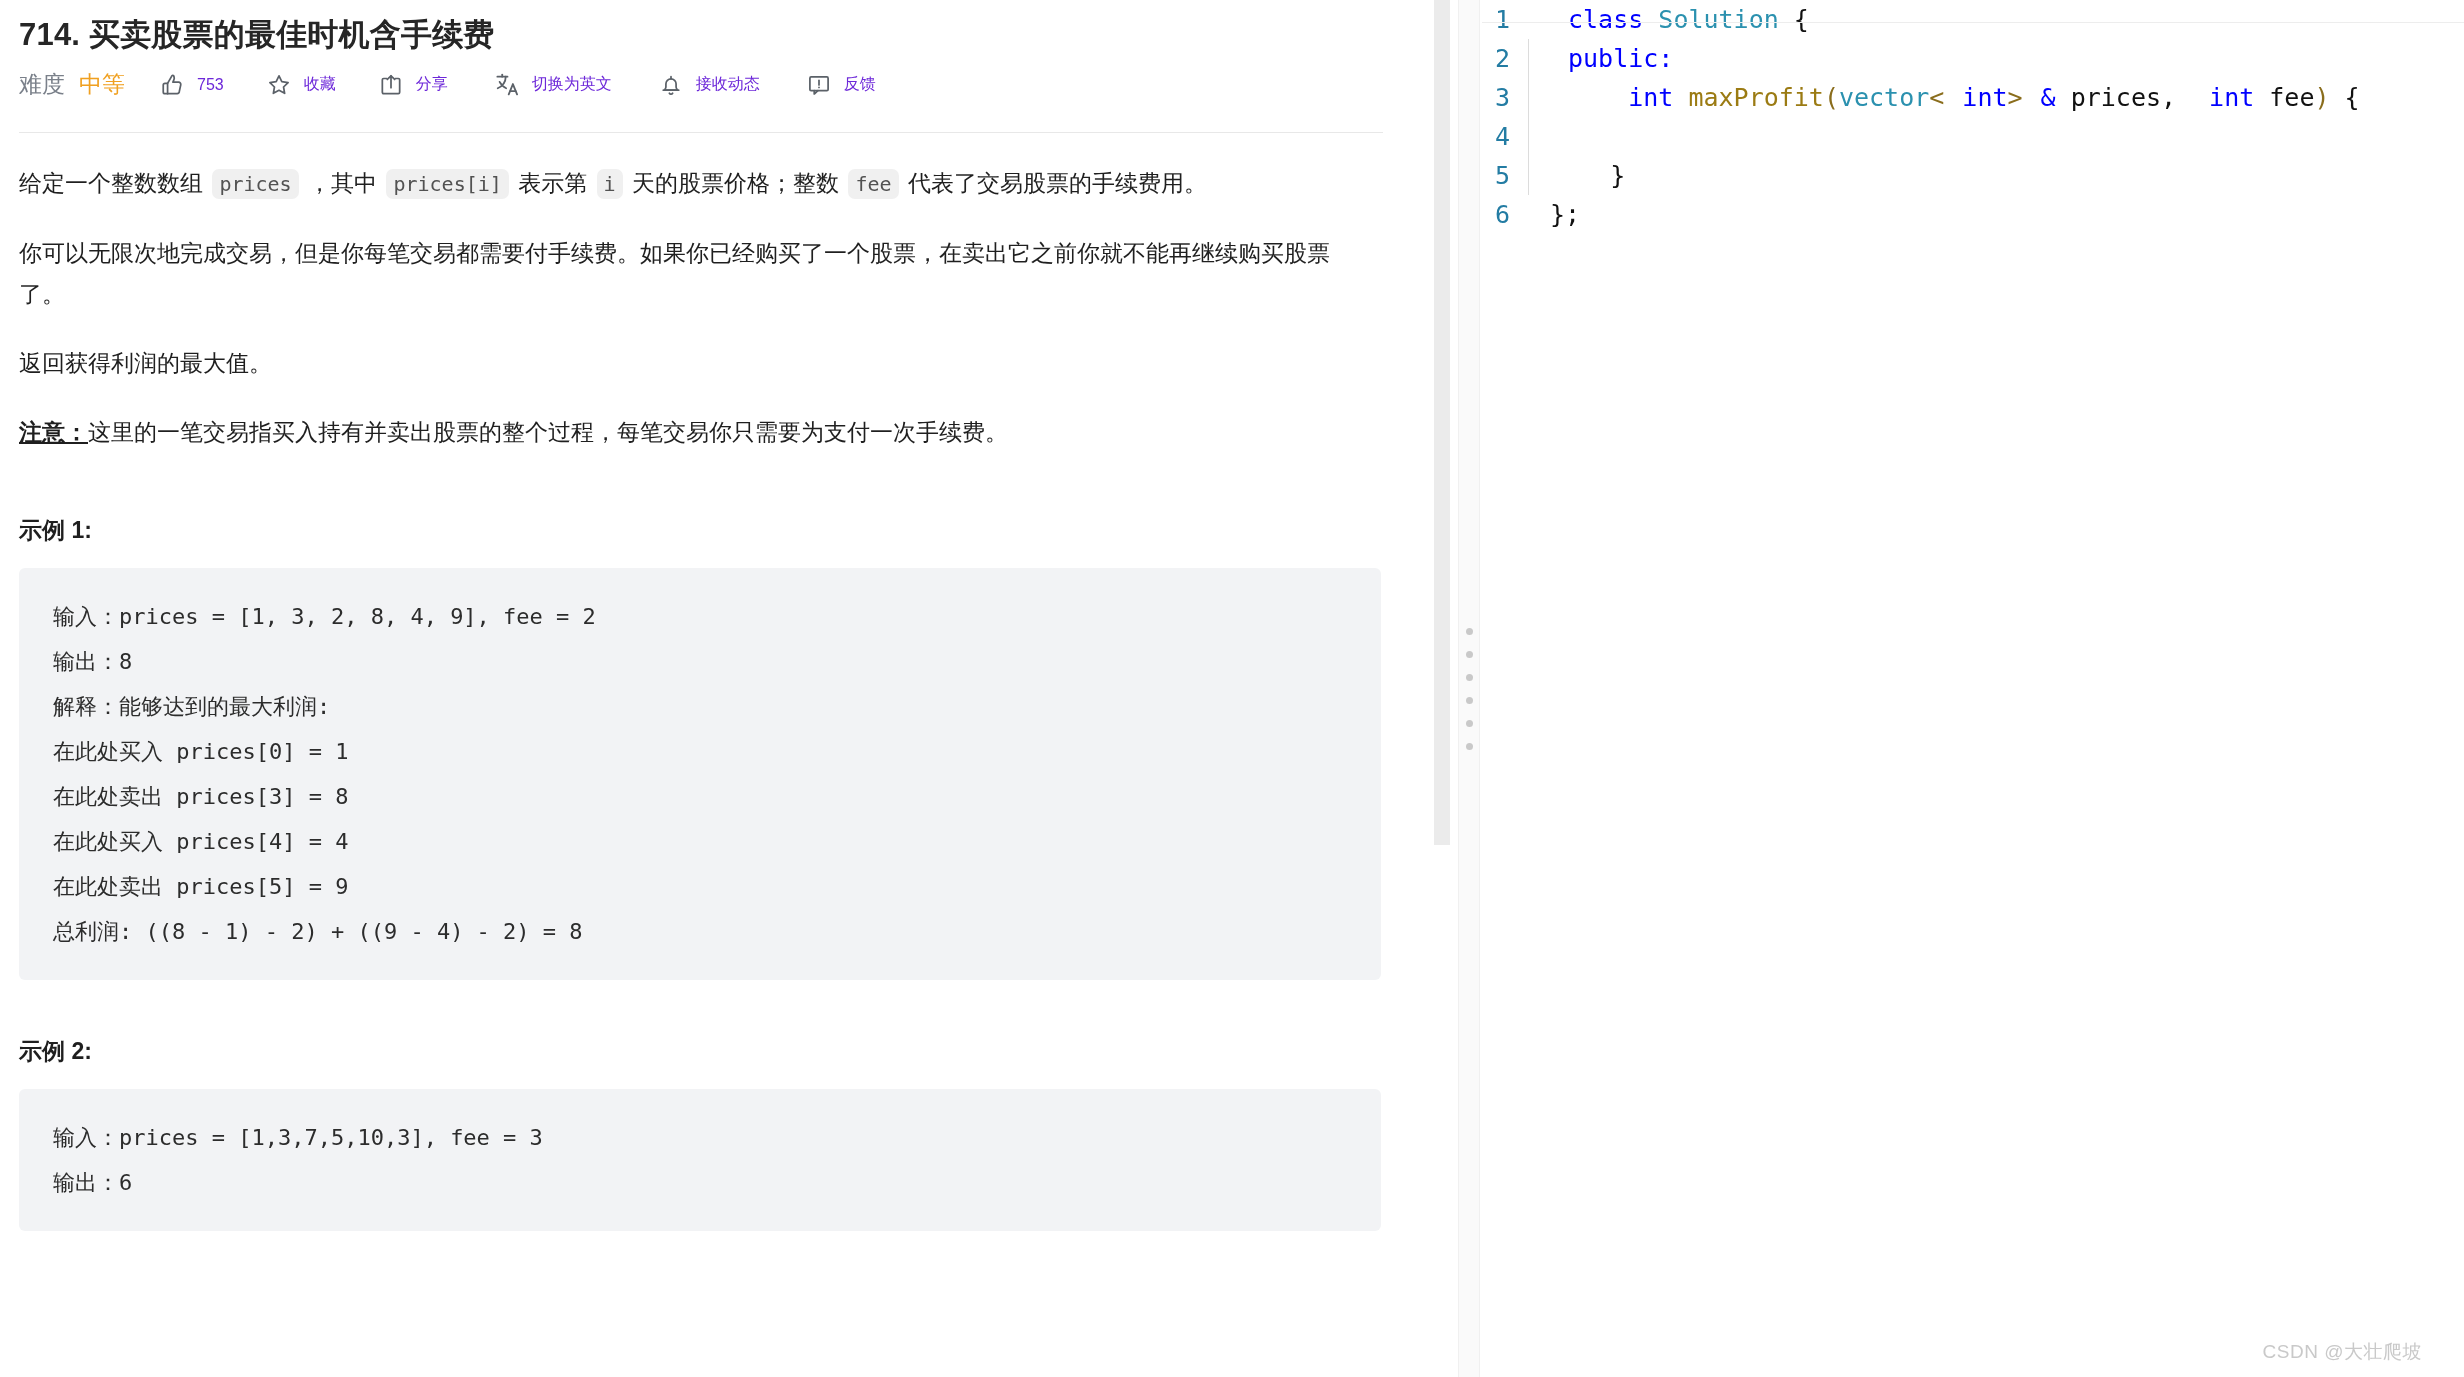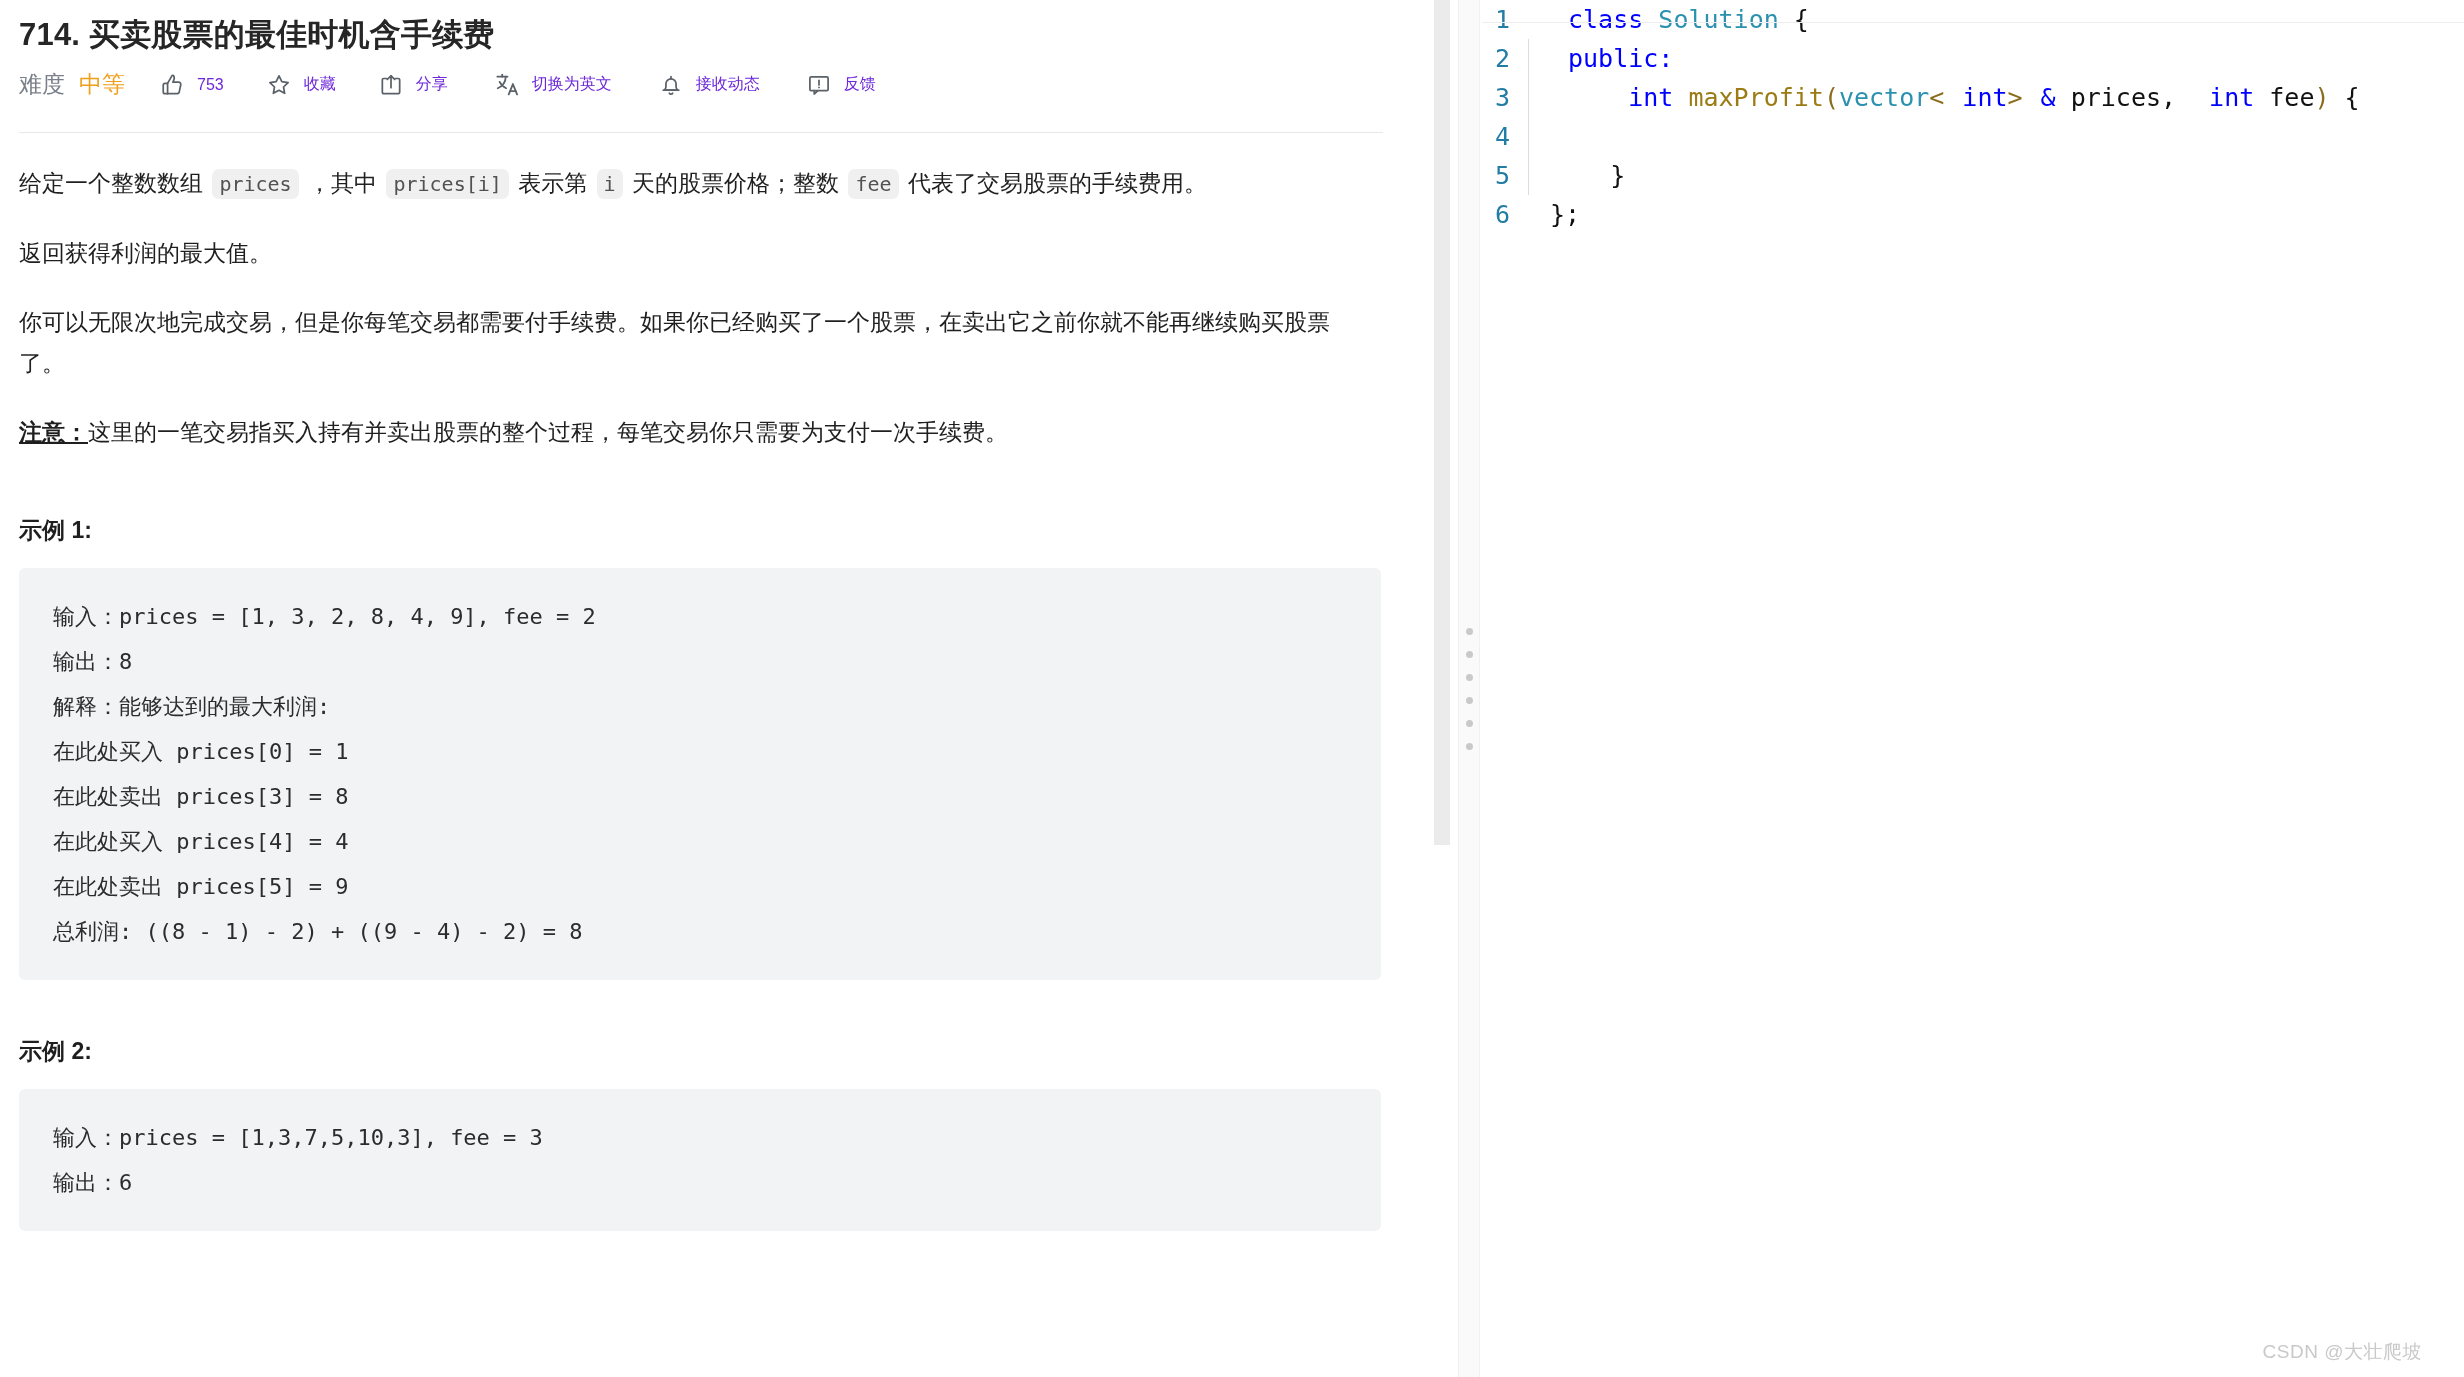--- a/index.html
+++ b/index.html
@@ -220,22 +220,22 @@
           </span>
           <span class="meta-txt">反馈</span>
         </span>
 
       </div>
 
       <div class="divider"></div>
 
       <div id="paragraphs">
           <div class="para"><span>给定一个整数数组 </span><code class="inline">prices</code><span> ，其中 </span><code class="inline">prices[i]</code><span> 表示第 </span><code class="inline">i</code><span> 天的股票价格；整数 </span><code class="inline">fee</code><span> 代表了交易股票的手续费用。</span></div>
+          <div class="para"><span>你可以无限次地完成交易，但是你每笔交易都需要付手续费。如果你已经购买了一个股票，在卖出它之前你就不能再继续购买股票了。</span></div>
           <div class="para"><span>返回获得利润的最大值。</span></div>
-          <div class="para"><span>你可以无限次地完成交易，但是你每笔交易都需要付手续费。如果你已经购买了一个股票，在卖出它之前你就不能再继续购买股票了。</span></div>
           <div class="para"><strong class="note-strong">注意：</strong><span>这里的一笔交易指买入持有并卖出股票的整个过程，每笔交易你只需要为支付一次手续费。</span></div>
         </div>
 
       <div id="examples">
           <div class="ex-head first">示例 1:</div>
           <pre class="codeblock">输入：prices = [1, 3, 2, 8, 4, 9], fee = 2
 输出：8
 解释：能够达到的最大利润:
 在此处买入 prices[0] = 1
 在此处卖出 prices[3] = 8

